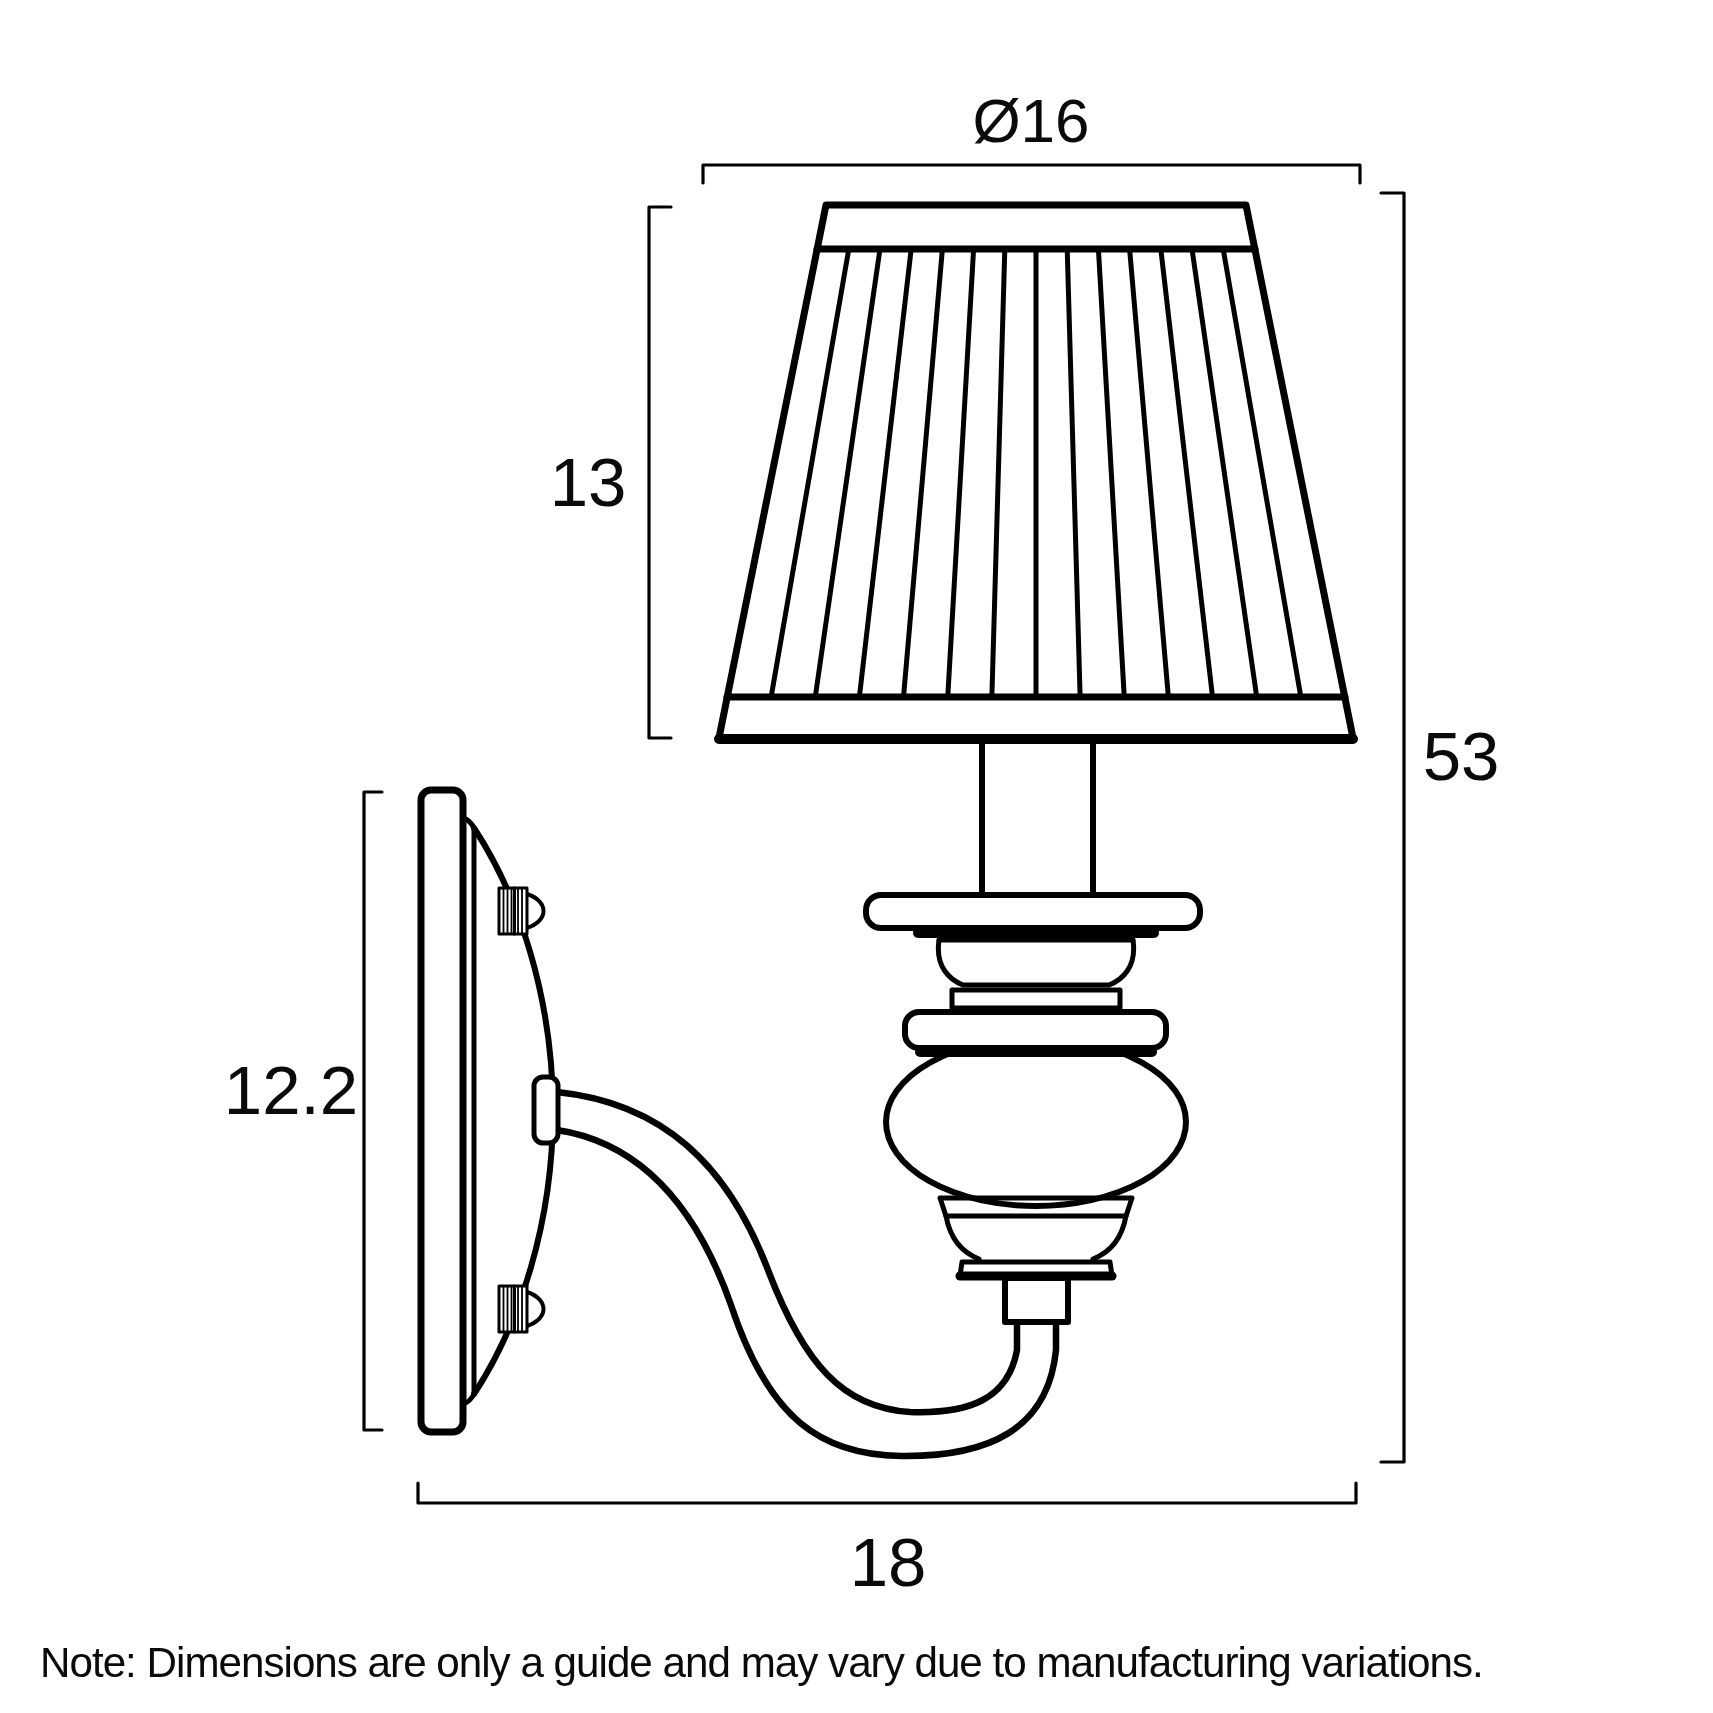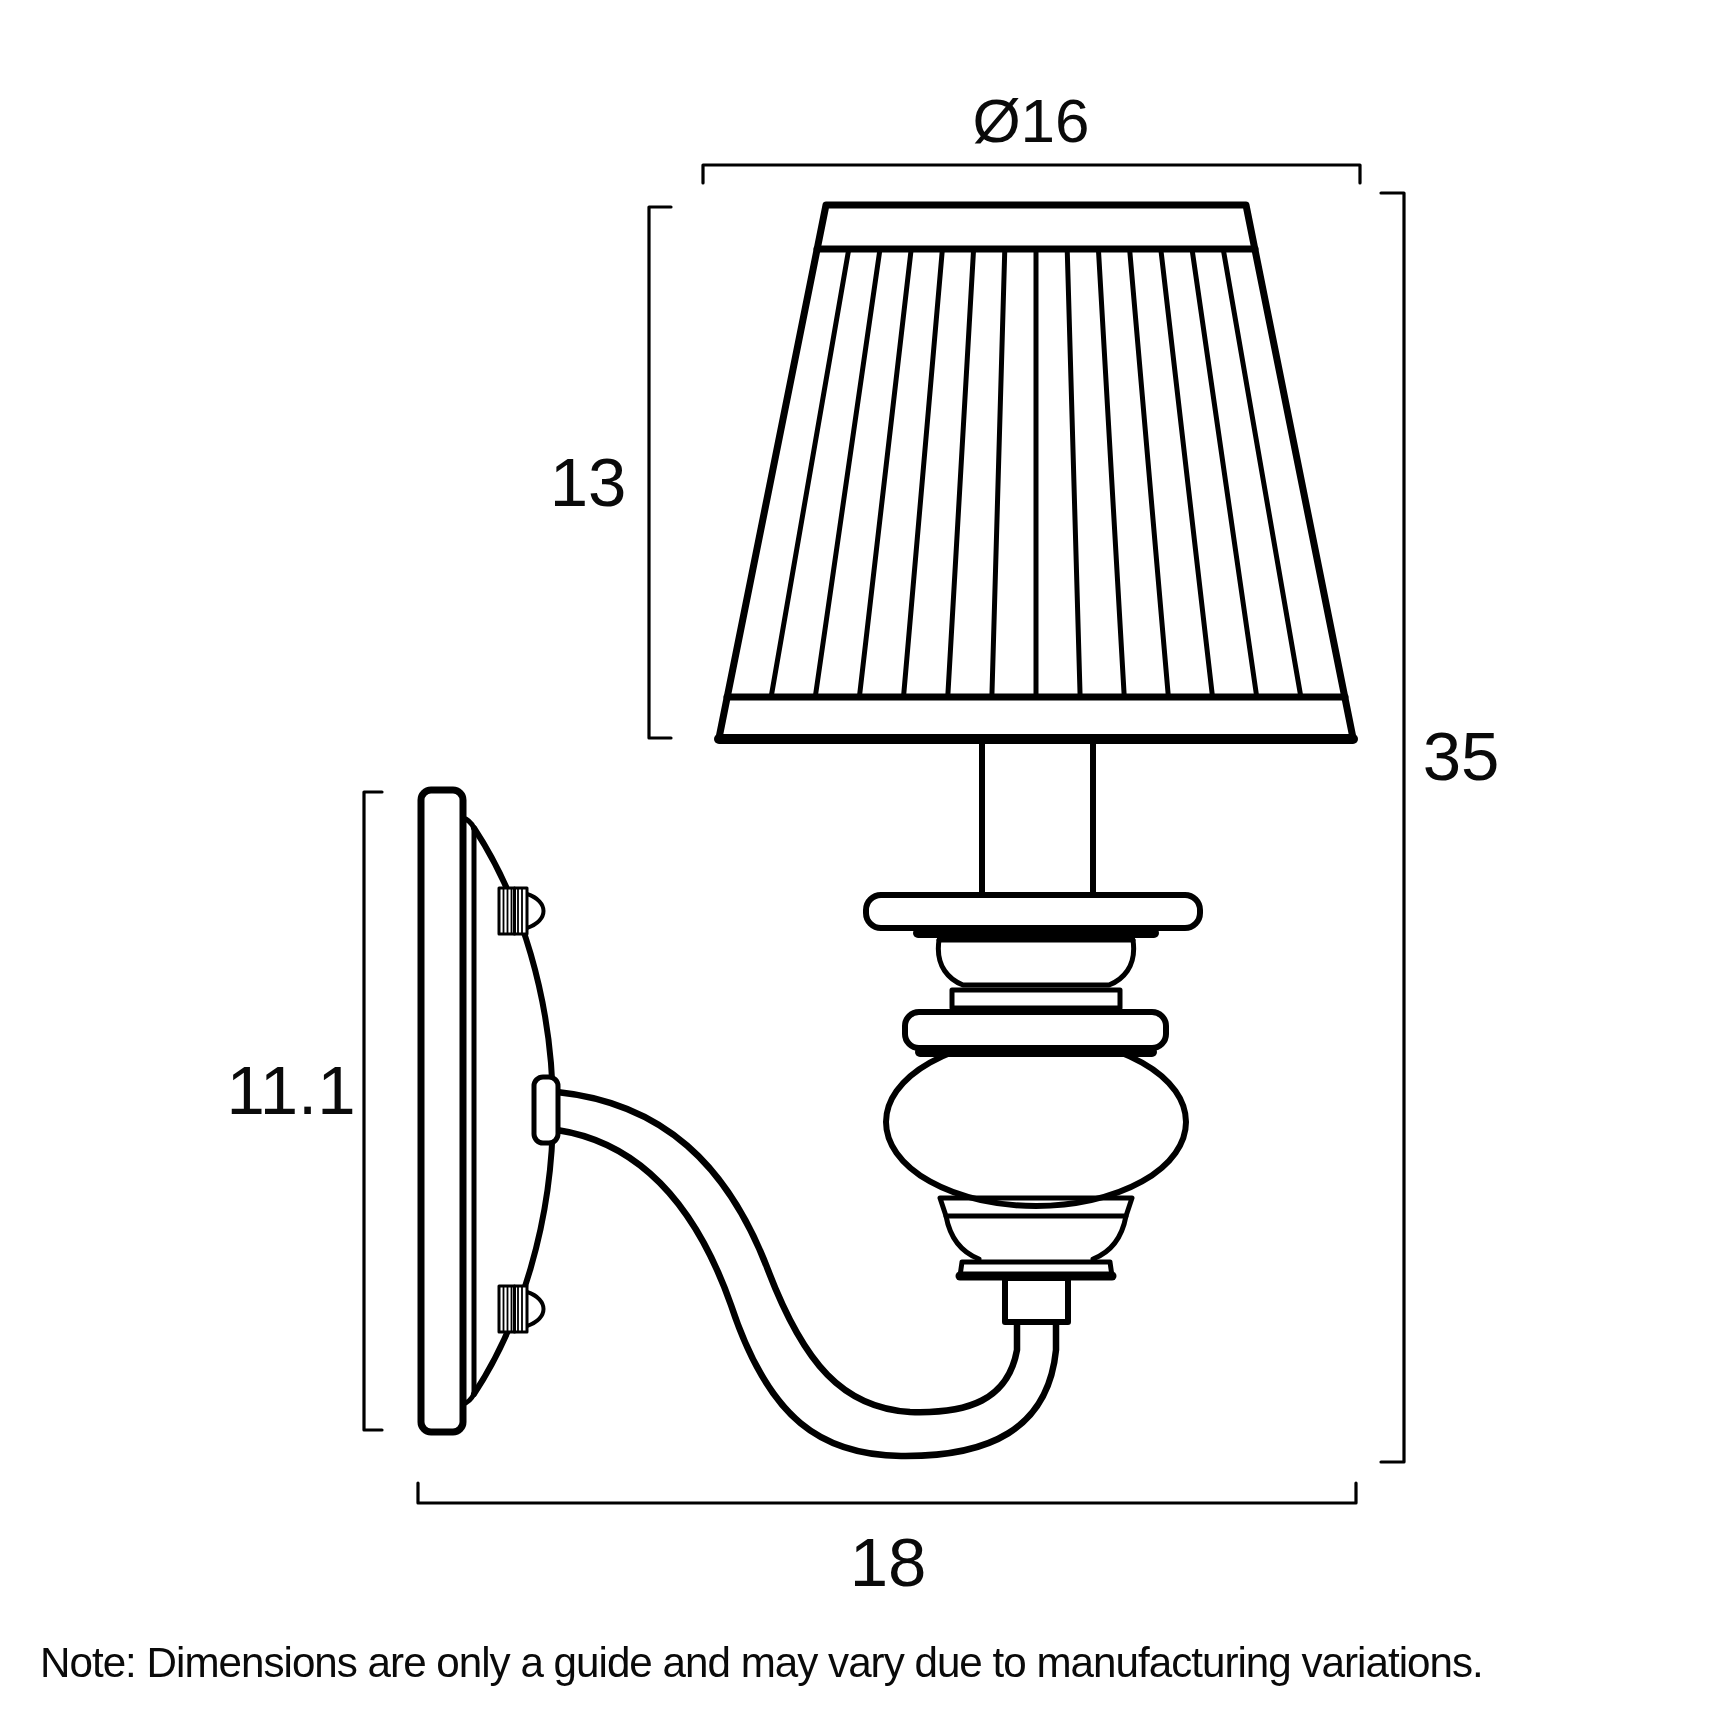--- a/index.html
+++ b/index.html
@@ -121,20 +121,20 @@
       <path d="M 1373,193 H 1396 V 1462 H 1373"></path>
       <path d="M 374,792 H 356 V 1430 H 374"></path>
       <path d="M 410,1483 V 1503 H 1348 V 1483"></path>
     </g>
   </svg>
 
   <div class="dim-label" style="left:923px;top:90px;width:200px;font-size:62px;">Ø16</div>
 
   <div class="dim-label" style="left:480px;top:448px;width:200px;">13</div>
 
-  <div class="dim-label" style="left:1408px;top:722px;width:90px;">35</div>
+  <div class="dim-label" style="left:1408px;top:722px;width:90px;">53</div>
 
-  <div class="dim-label" style="left:183px;top:1056px;width:200px;">11.1</div>
+  <div class="dim-label" style="left:183px;top:1056px;width:200px;">12.2</div>
 
   <div class="dim-label" style="left:780px;top:1528px;width:200px;">18</div>
 
   <div class="note">Note: Dimensions are only a guide and may vary due to manufacturing variations.</div>
 </div>
 
 </body></html>

